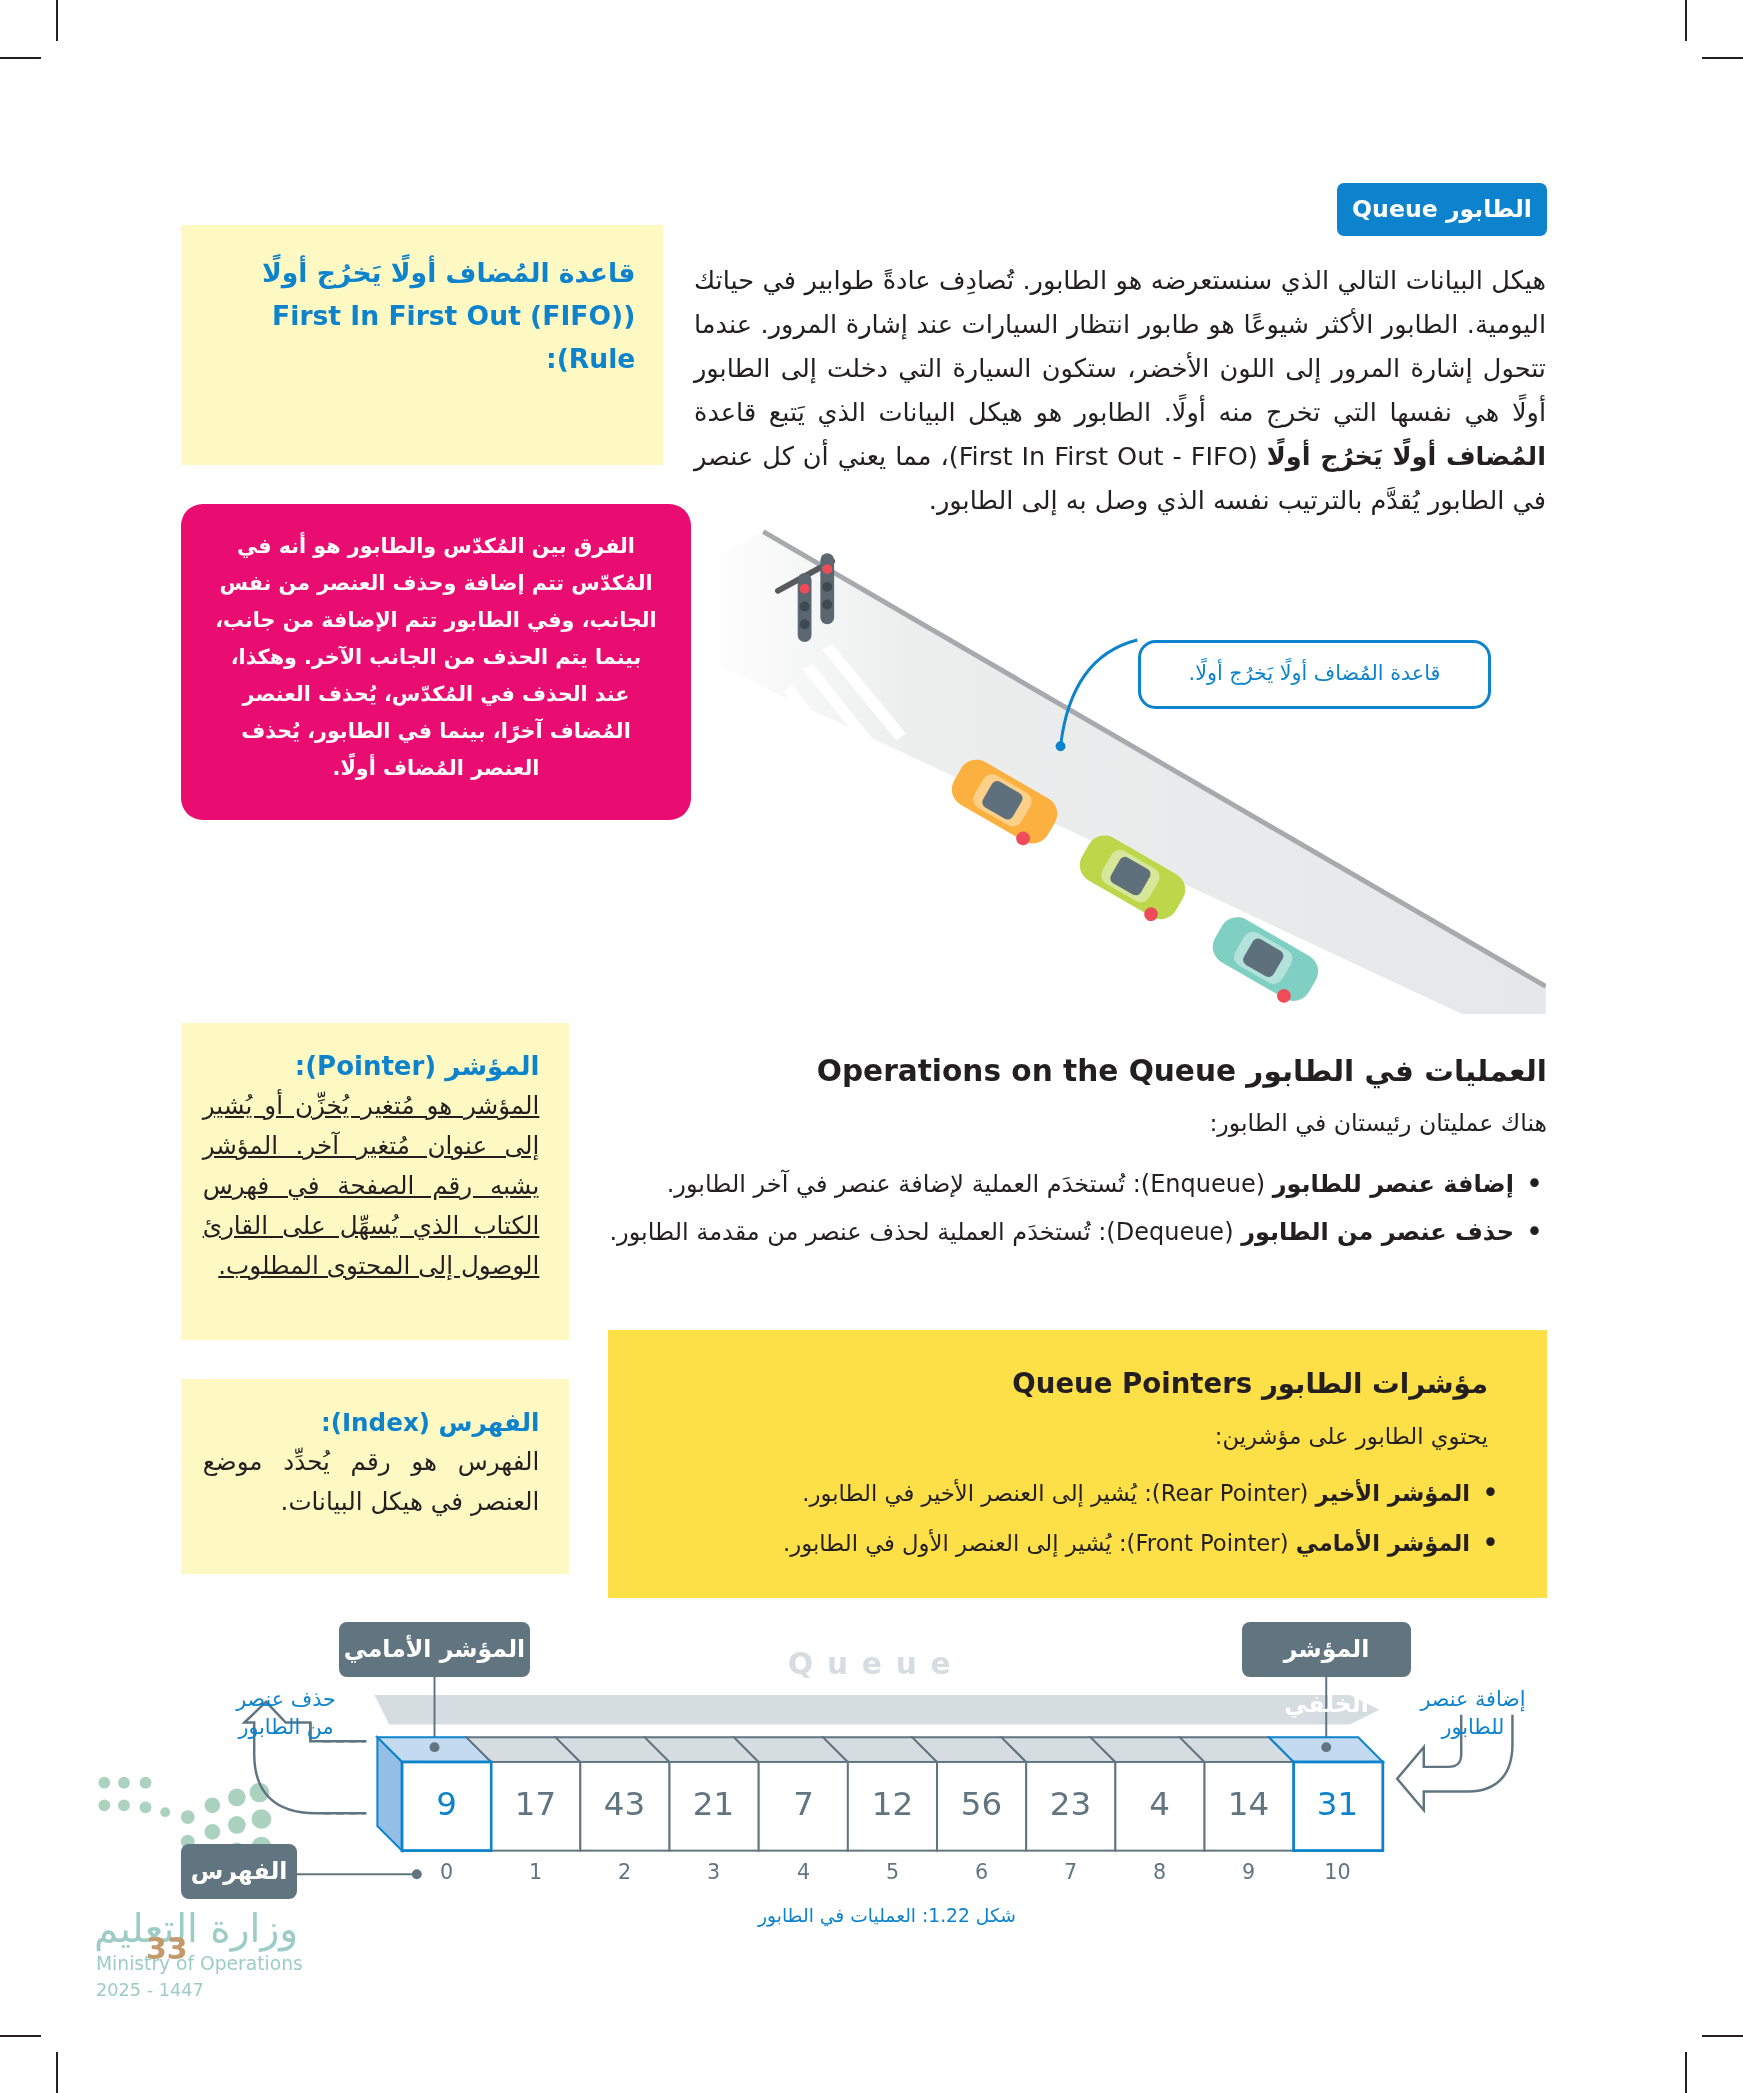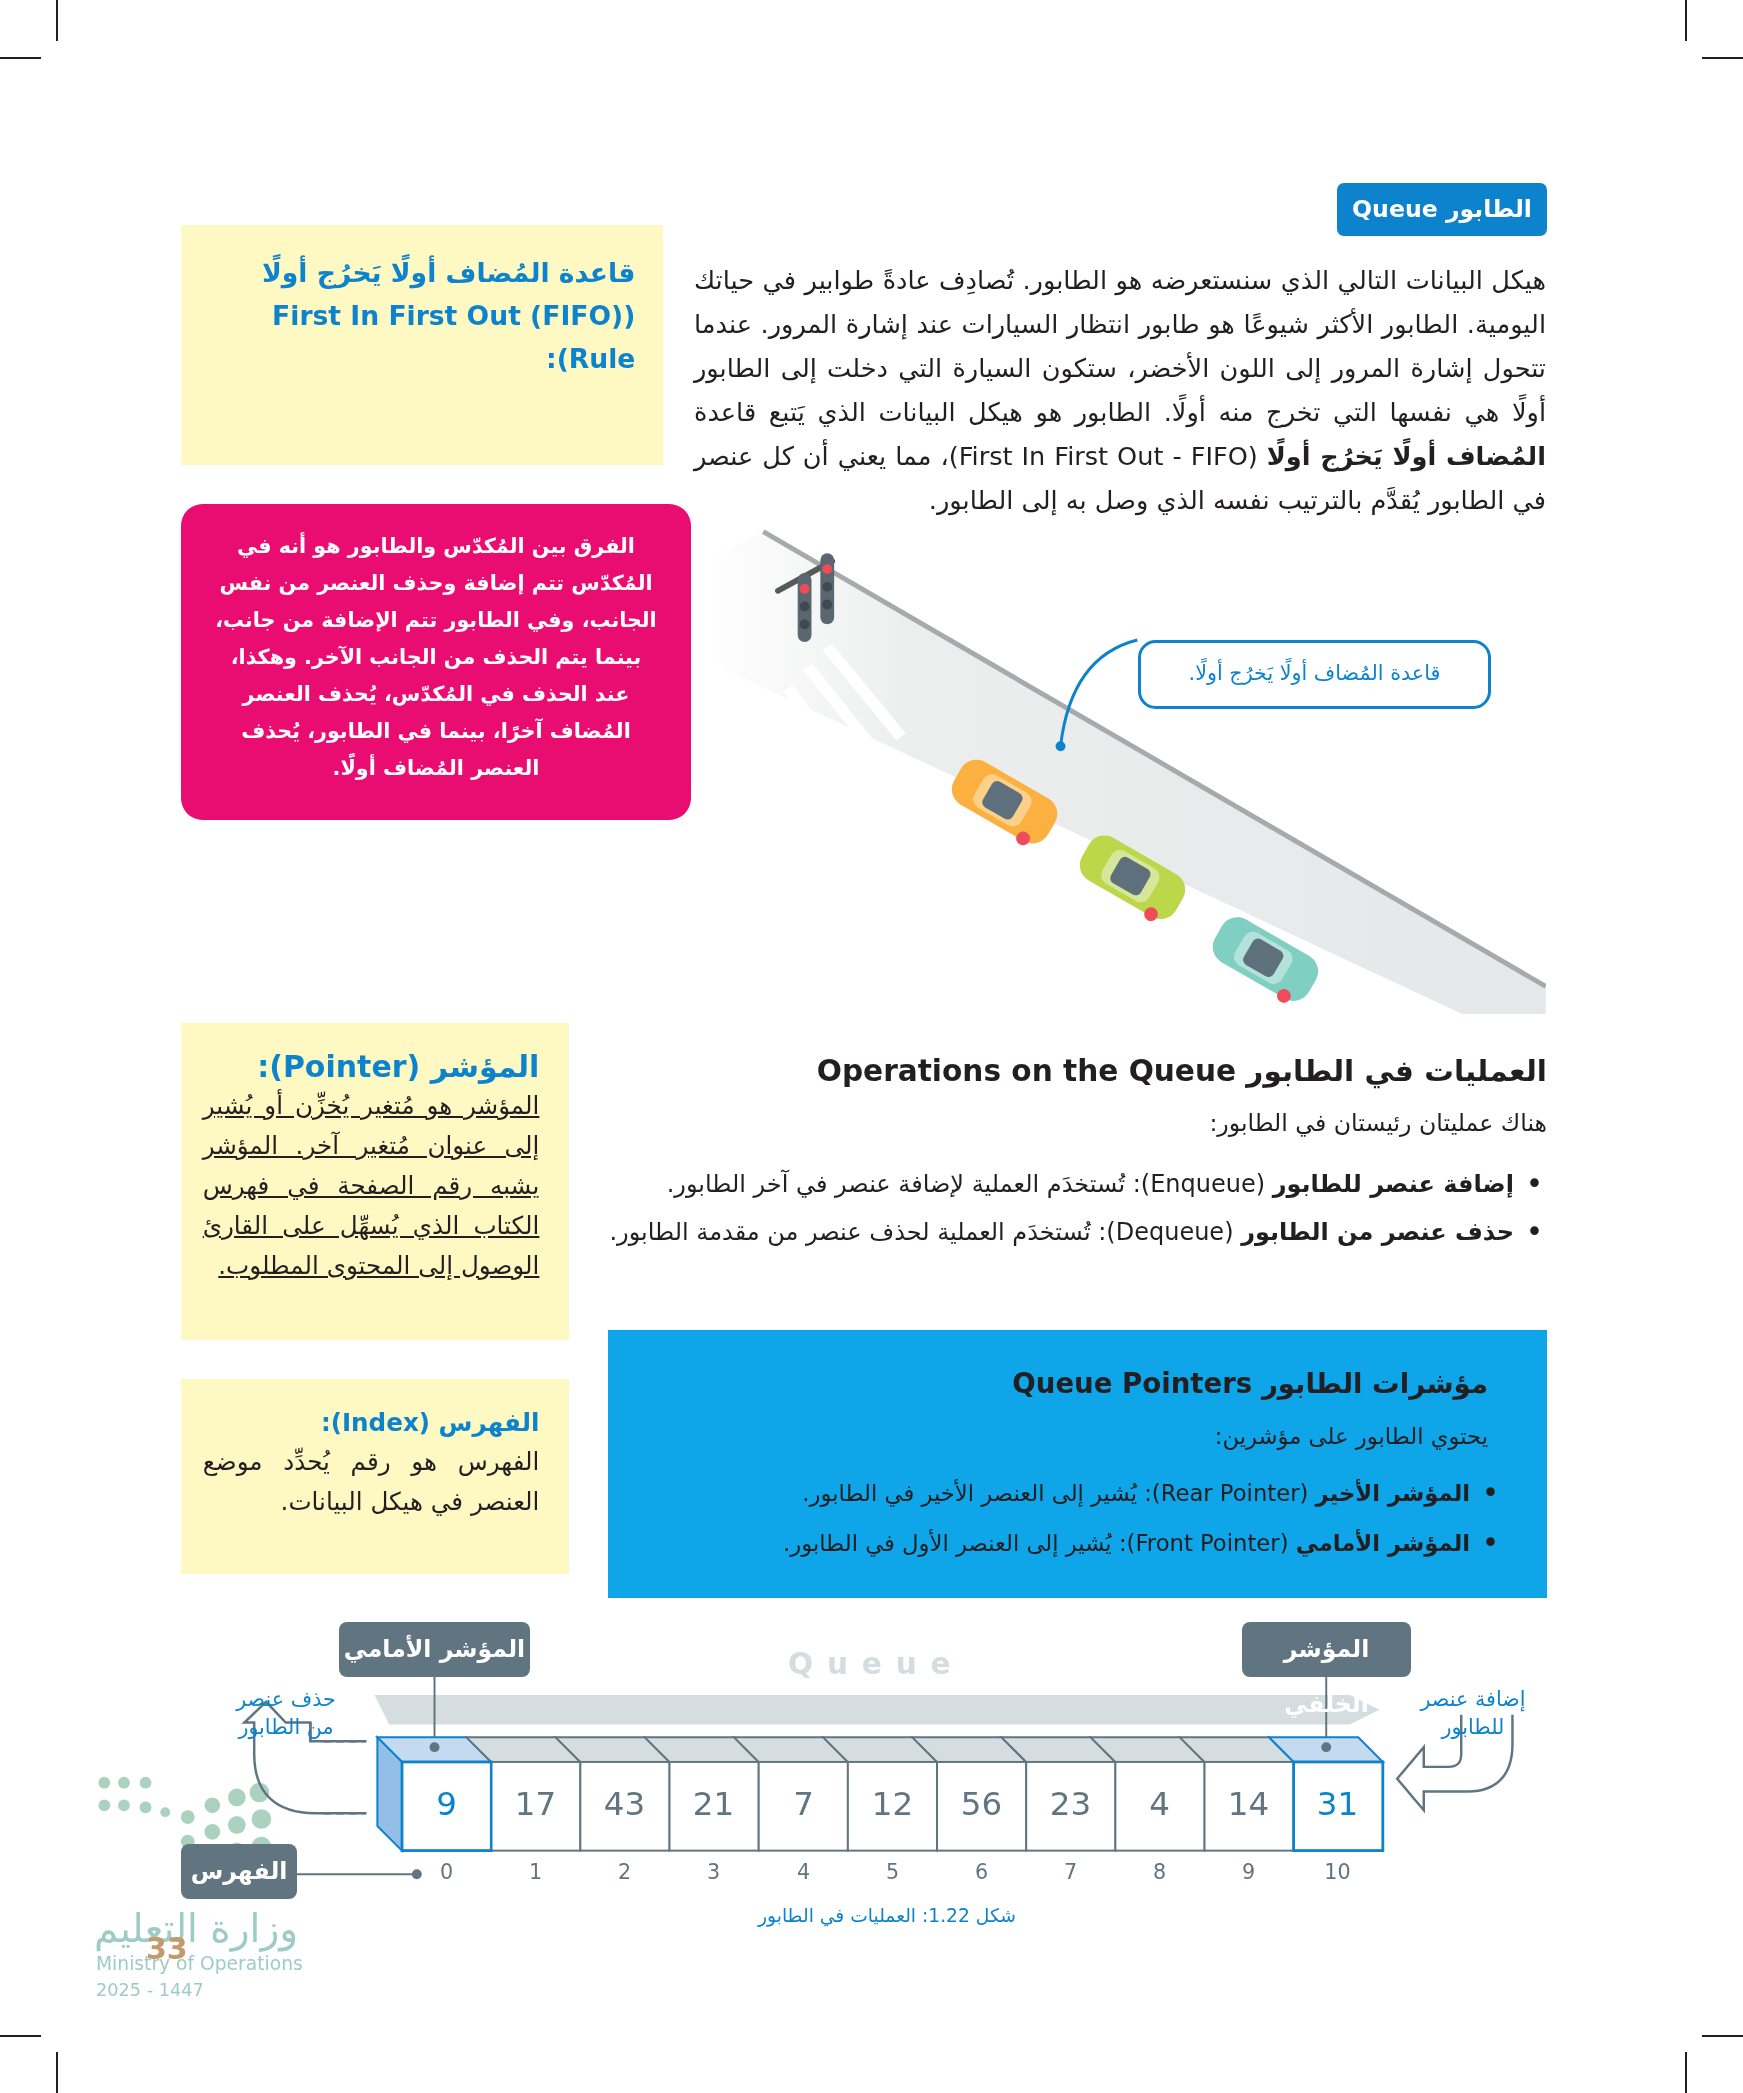--- a/index.html
+++ b/index.html
@@ -23,21 +23,21 @@
   .note-title { color:#0c83cc; font-weight:bold; }
   #fifo-note { left:181px; top:225px; width:482px; height:240px; padding:25.6px 27.6px 0 27.6px; }
   #fifo-note .note-title { font-size:26.6px; line-height:43px; }
   #fifo-note .note-body { font-size:24.6px; line-height:41px; margin-top:3.9px; }
 
   #diff-note { left:181px; top:504px; width:510px; height:316px; background:#e90d72;
     border-radius:21.7px; color:#ffffff; font-weight:bold; font-size:20.7px; line-height:37px;
     text-align:center; direction:rtl; box-sizing:border-box; padding:23.6px 29.6px 0 29.6px; }
 
   #pointer-note { left:181px; top:1023px; width:388px; height:317px; padding:23.6px 29.6px 0 21.7px; }
-  #pointer-note .note-title { font-size:30px; line-height:39px; }
+  #pointer-note .note-title { font-size:26px; line-height:39px; }
   #pointer-note .note-body { font-size:24.6px; line-height:40px; text-align:justify; text-align-last:right;text-decoration:underline; }
 
   #index-note { left:181px; top:1379px; width:388px; height:195px; padding:23.6px 29.6px 0 21.7px; }
   #index-note .note-title { font-size:24.6px; line-height:39px; }
   #index-note .note-body { font-size:24.6px; line-height:40px; text-align:justify; text-align-last:right; }
 
   
   #road-illustration { left:704px; top:512px; width:842px; height:502px; }
   #fifo-callout { left:1138px; top:640px; width:353px; height:69px; border:3.9px solid #0c83cc;
     border-radius:17.7px; background:#fff; box-sizing:border-box; direction:rtl; text-align:center;
@@ -45,21 +45,21 @@
 
   
   #ops-heading { right:197px; top:1054px; font-size:29.6px; font-weight:bold; direction:rtl; white-space:nowrap; }
   #ops-intro { right:197px; top:1109px; font-size:23.6px; direction:rtl; white-space:nowrap; }
   .bullet-list { position:absolute; right:197px; margin:0; padding:0; list-style:none; direction:rtl; }
   .bullet-list li { position:relative; padding-right:33px; font-size:24px; line-height:48px; text-align:right; }
   .bullet-list li::before { content:"•"; position:absolute; right:3.9px; top:0; font-size:29.6px; }
   #ops-list { top:1160px; width:946px; }
 
   
-  #pointers-box { left:608px; top:1330px; width:939px; height:268px; background:#0ea5e9; }
+  #pointers-box { left:608px; top:1330px; width:939px; height:268px; background:#fde047; }
   #pointers-heading { right:59px; top:37px; font-size:27.6px; font-weight:bold; direction:rtl; white-space:nowrap; position:absolute; }
   #pointers-intro { right:59px; top:93px; font-size:22.7px; direction:rtl; position:absolute; white-space:nowrap; }
   #pointers-list { right:44px; top:138px; width:847px; }
   #pointers-list li { font-size:22.7px; line-height:50px; }
 
   
   #queue-diagram { left:0; top:1616px; width:1744px; height:286px; }
   .ptr-tag { position:absolute; background:#617581; color:#fff; font-weight:bold; font-size:23.6px;
     border-radius:7.9px; text-align:center; direction:rtl; }
   .blue-label { position:absolute; color:#0c83cc; font-size:20.7px; line-height:27.6px; text-align:center; direction:rtl; }

